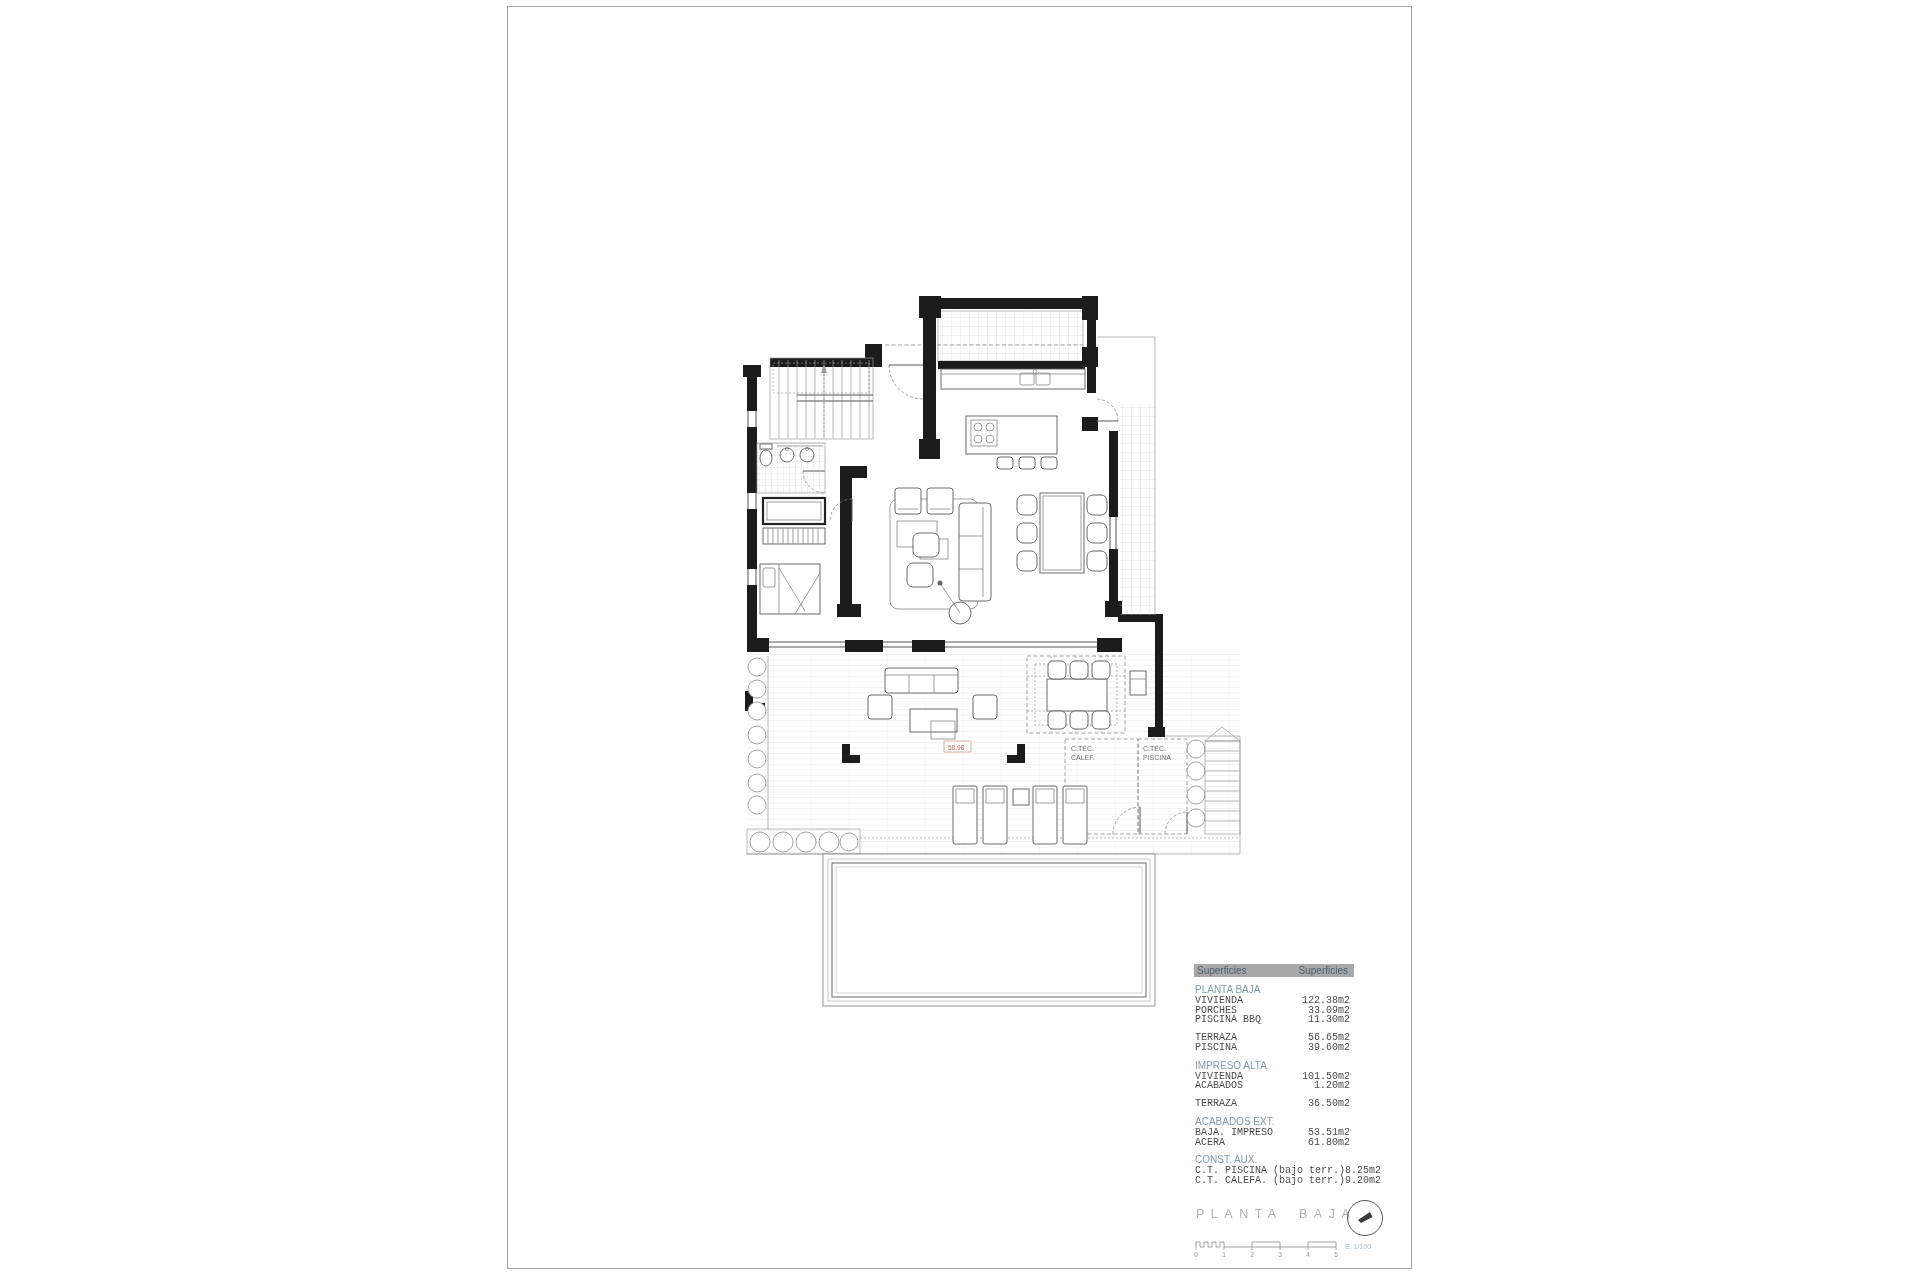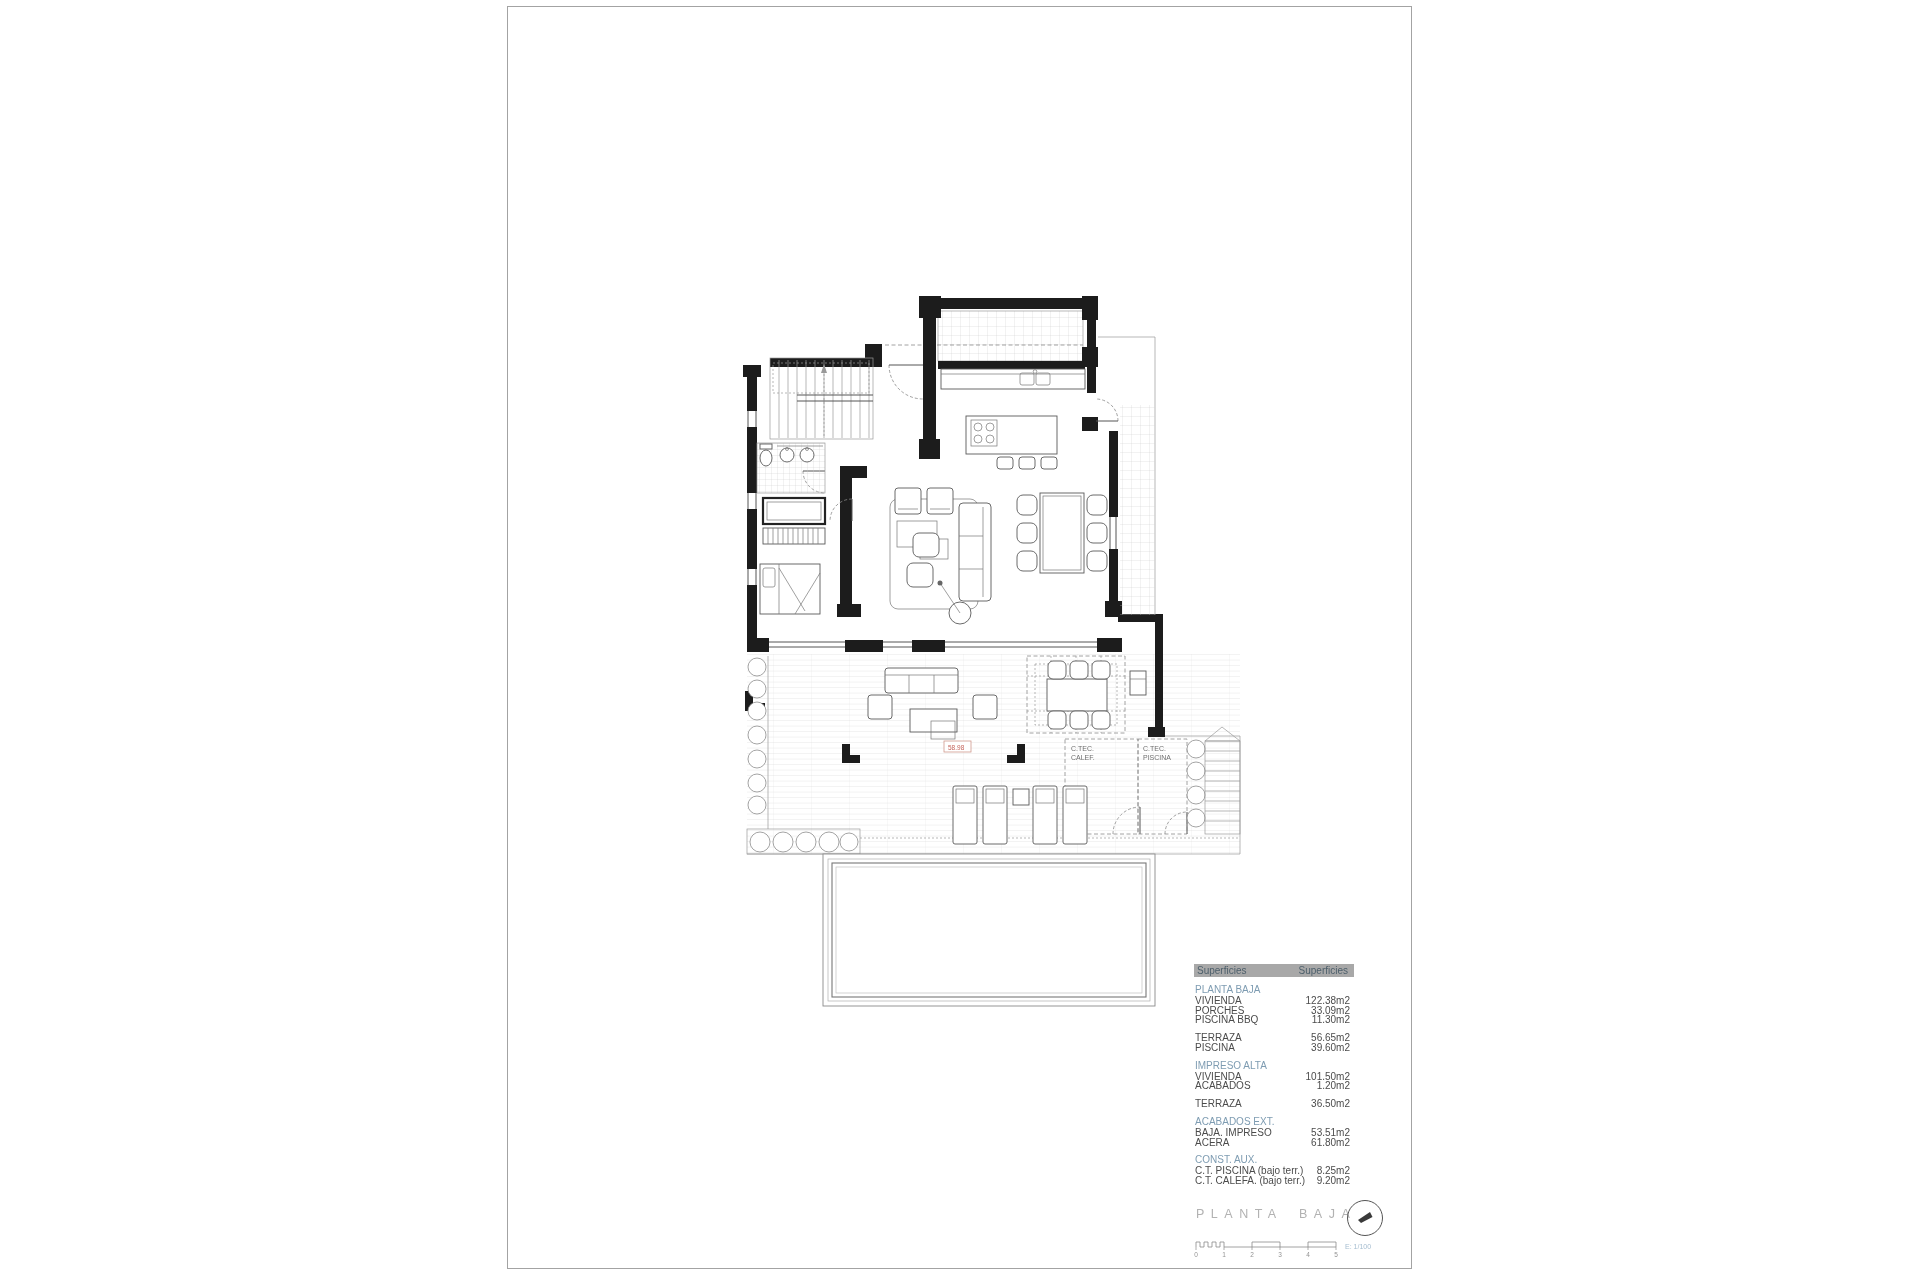--- a/index.html
+++ b/index.html
@@ -10,21 +10,21 @@
   .plan-svg{position:absolute;left:227px;top:274px;width:520px;height:740px;}
 
   
   .areas-table{position:absolute;left:686px;top:957px;width:160px;
                font-size:10px;line-height:9.8px;color:#4b4b4b;}
   .at-header{background:#a8a8a8;color:#4d5f6b;display:flex;
              justify-content:space-between;align-items:center;
              height:13px;padding:0 6px 0 3px;}
   .at-section{margin-top:8px;}
   .at-title{color:#7e9cb2;margin:0 0 1px 1px;}
-  .at-row{display:flex;justify-content:space-between;padding:0 4px 0 1px;}
+  .at-row{display:flex;justify-content:space-between;padding:0 4px 0 1px;font-family:Liberation Mono, monospace;}
   .at-row .lbl{white-space:nowrap;}
   .at-row .val{text-align:left;white-space:nowrap;}
 
   
   .sheet-title{position:absolute;left:688px;top:1200px;width:175px;
                font-size:12.5px;letter-spacing:6.5px;word-spacing:7px;
                color:#b2b2b2;white-space:nowrap;}
   .north-svg{position:absolute;left:836px;top:1190px;width:42px;height:42px;}
   .scale-svg{position:absolute;left:680px;top:1224px;width:200px;height:30px;}
 

